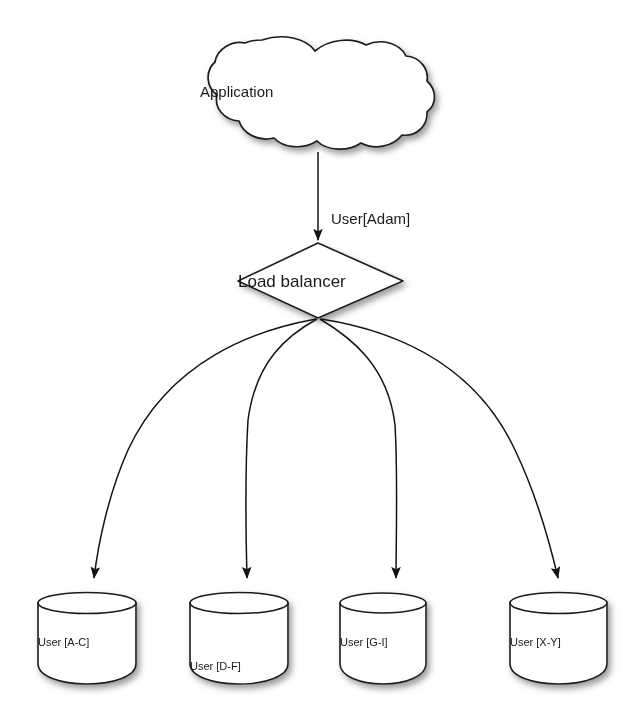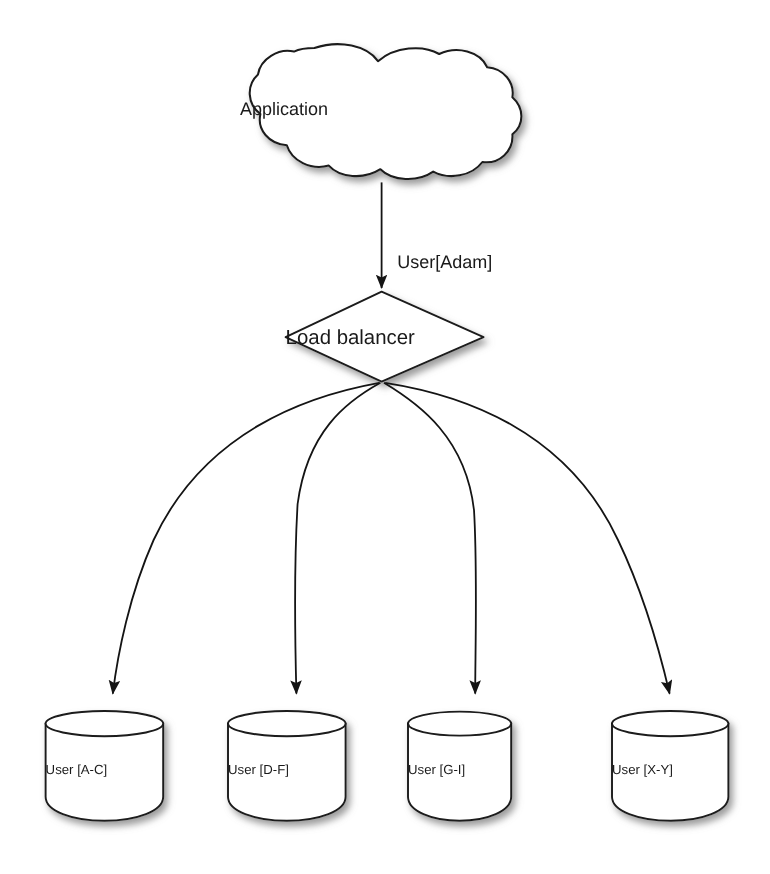--- a/index.html
+++ b/index.html
@@ -46,21 +46,21 @@
     top: 186px;
     font-size: 15px;
     text-align: left;
     margin-top: 24px;
   }
   .db-label {
     font-size: 11px;
     color: #1a1a1a;
   }
   #db-label-0 { left: 38px;  top: 636px; width: 112px; }
-  #db-label-1 { left: 190px; top: 636px; width: 98px; }
+  #db-label-1 { left: 190px; top: 660px; width: 98px; }
   #db-label-2 { left: 340px; top: 636px; width: 70px; }
   #db-label-3 { left: 510px; top: 636px; width: 117px; }
 </style>
 </head>
 <body>
 
 <svg id="diagram-canvas" viewBox="0 0 642 728">
   <defs>
     <filter id="soft-shadow" x="-40%" y="-40%" width="200%" height="200%">
       <feDropShadow dx="3" dy="4" stdDeviation="3.2" flood-color="#808080" flood-opacity="0.78"></feDropShadow>

